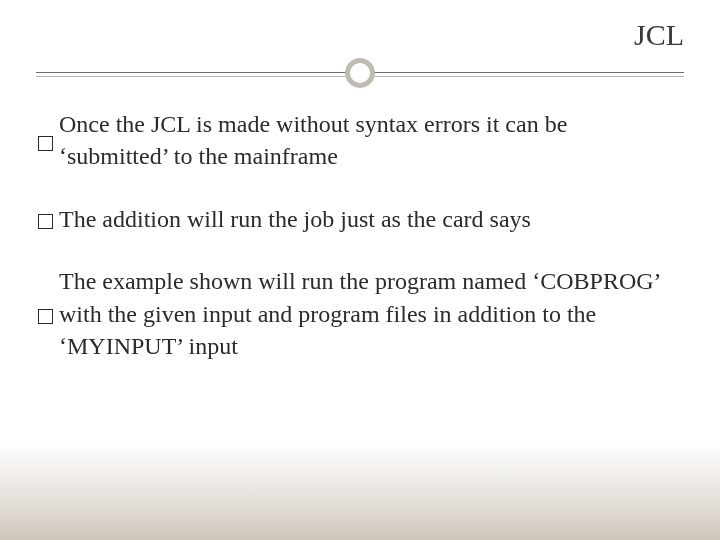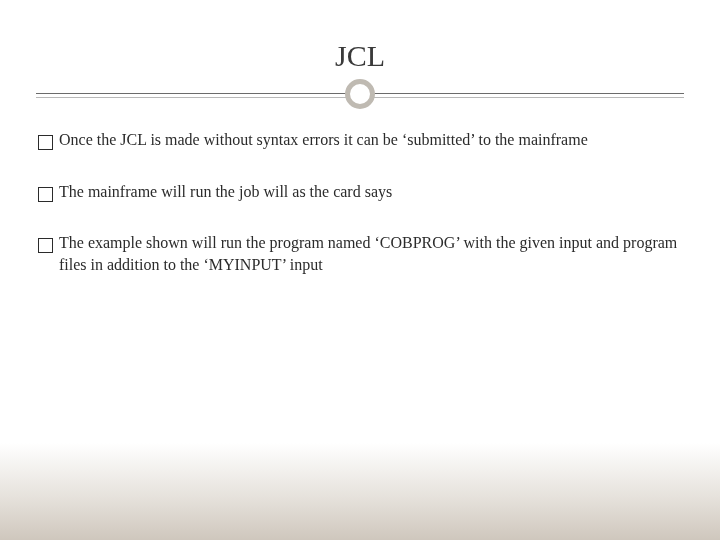--- a/index.html
+++ b/index.html
@@ -10,22 +10,22 @@
     color: #2b2b2b;
     position: relative;
   }
   .slide {
     width: 720px;
     height: 540px;
     padding: 18px 36px 0 36px;
   }
   .title-wrap {
     position: relative;
-    text-align: center;
-    margin-top: 21px;
+    text-align: right;
+    margin-top: 0;
     margin-bottom: 36px;
   }
   .title {
     font-size: 30px;
     font-weight: 400;
     color: #3a3a3a;
     display: inline-block;
     padding-bottom: 20px;
   }
   .rule-wrap {
@@ -57,23 +57,23 @@
     height: 30px;
     border: 5px solid #bfbab2;
     border-radius: 50%;
     background: #ffffff;
   }
   .content {
     padding: 0 2px;
   }
   .bullet-item {
     display: flex;
-    align-items: flex-start;
+    align-items: center;
     margin-bottom: 30px;
-    font-size: 16px;
+    font-size: 24px;
     line-height: 1.35;
     color: #2b2b2b;
   }
   .bullet-box {
     flex: 0 0 auto;
     width: 15px;
     height: 15px;
     border: 1.6px solid #2b2b2b;
     margin-top: 6px;
     margin-right: 6px;
@@ -98,21 +98,21 @@
 
   <div class="content">
 
     <div class="bullet-item">
       <div class="bullet-box"></div>
       <div class="bullet-text">Once the JCL is made without syntax errors it can be ‘submitted’ to the mainframe</div>
     </div>
 
     <div class="bullet-item">
       <div class="bullet-box"></div>
-      <div class="bullet-text">The mainframe will run the job will as the card says</div>
+      <div class="bullet-text">The addition will run the job just as the card says</div>
     </div>
 
     <div class="bullet-item">
       <div class="bullet-box"></div>
       <div class="bullet-text">The example shown will run the program named ‘COBPROG’ with the given input and program files in addition to the ‘MYINPUT’ input</div>
     </div>
 
   </div>
 
 </div>

